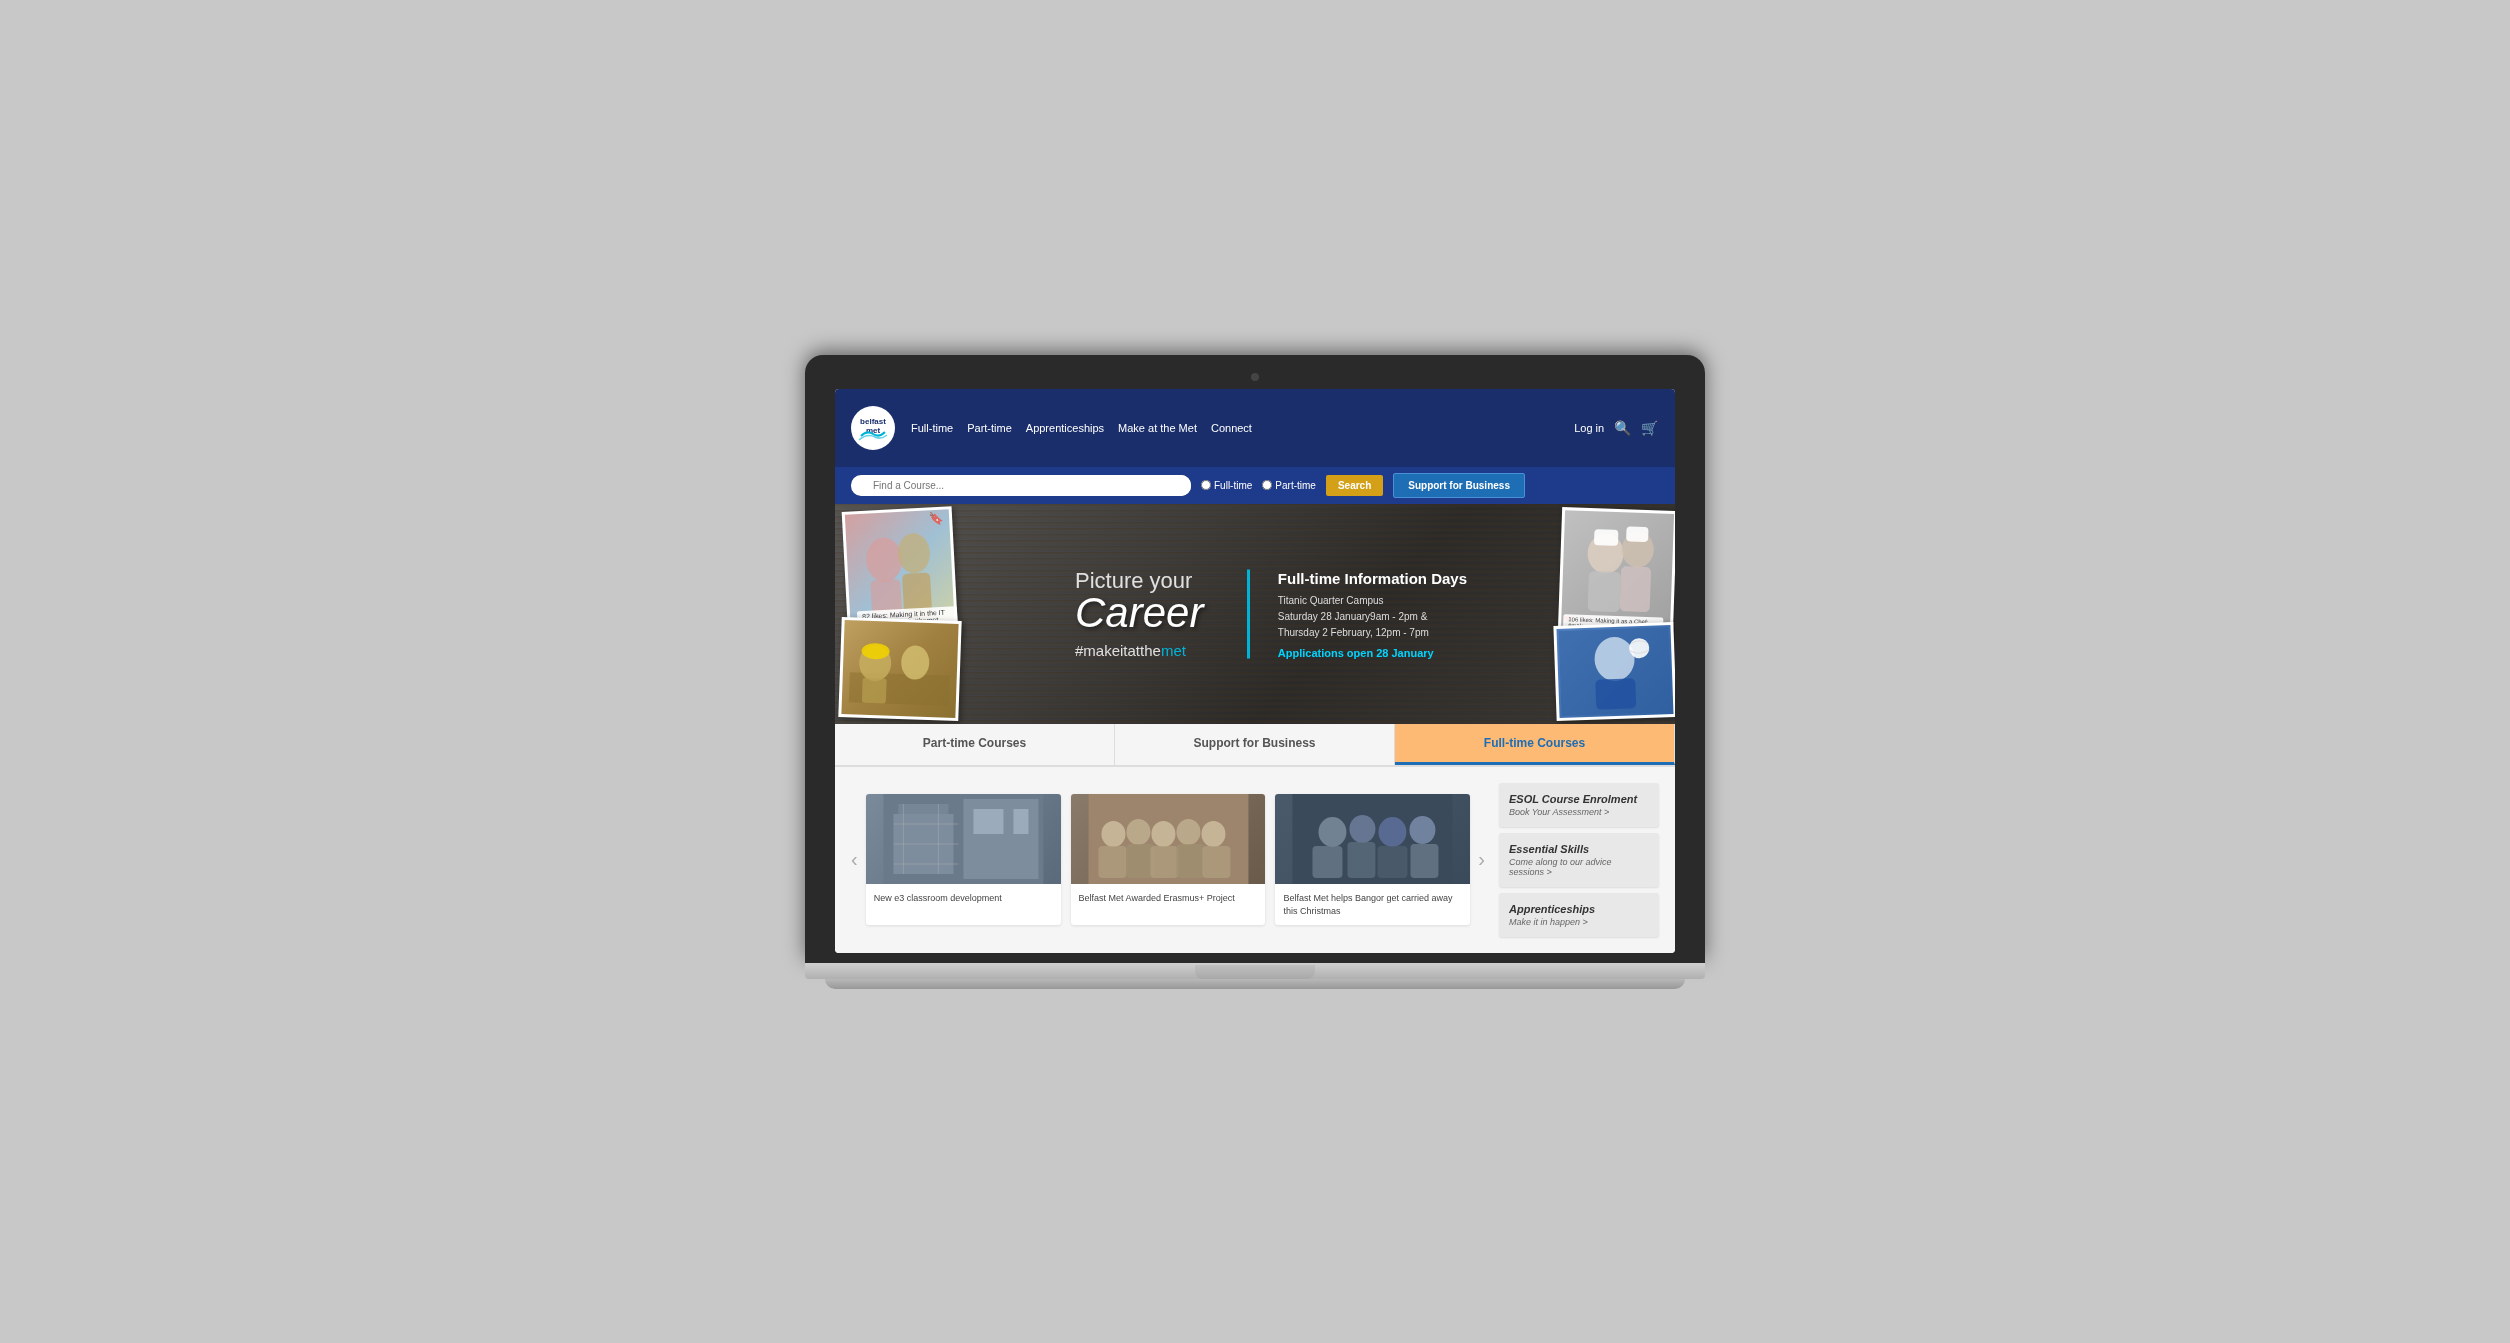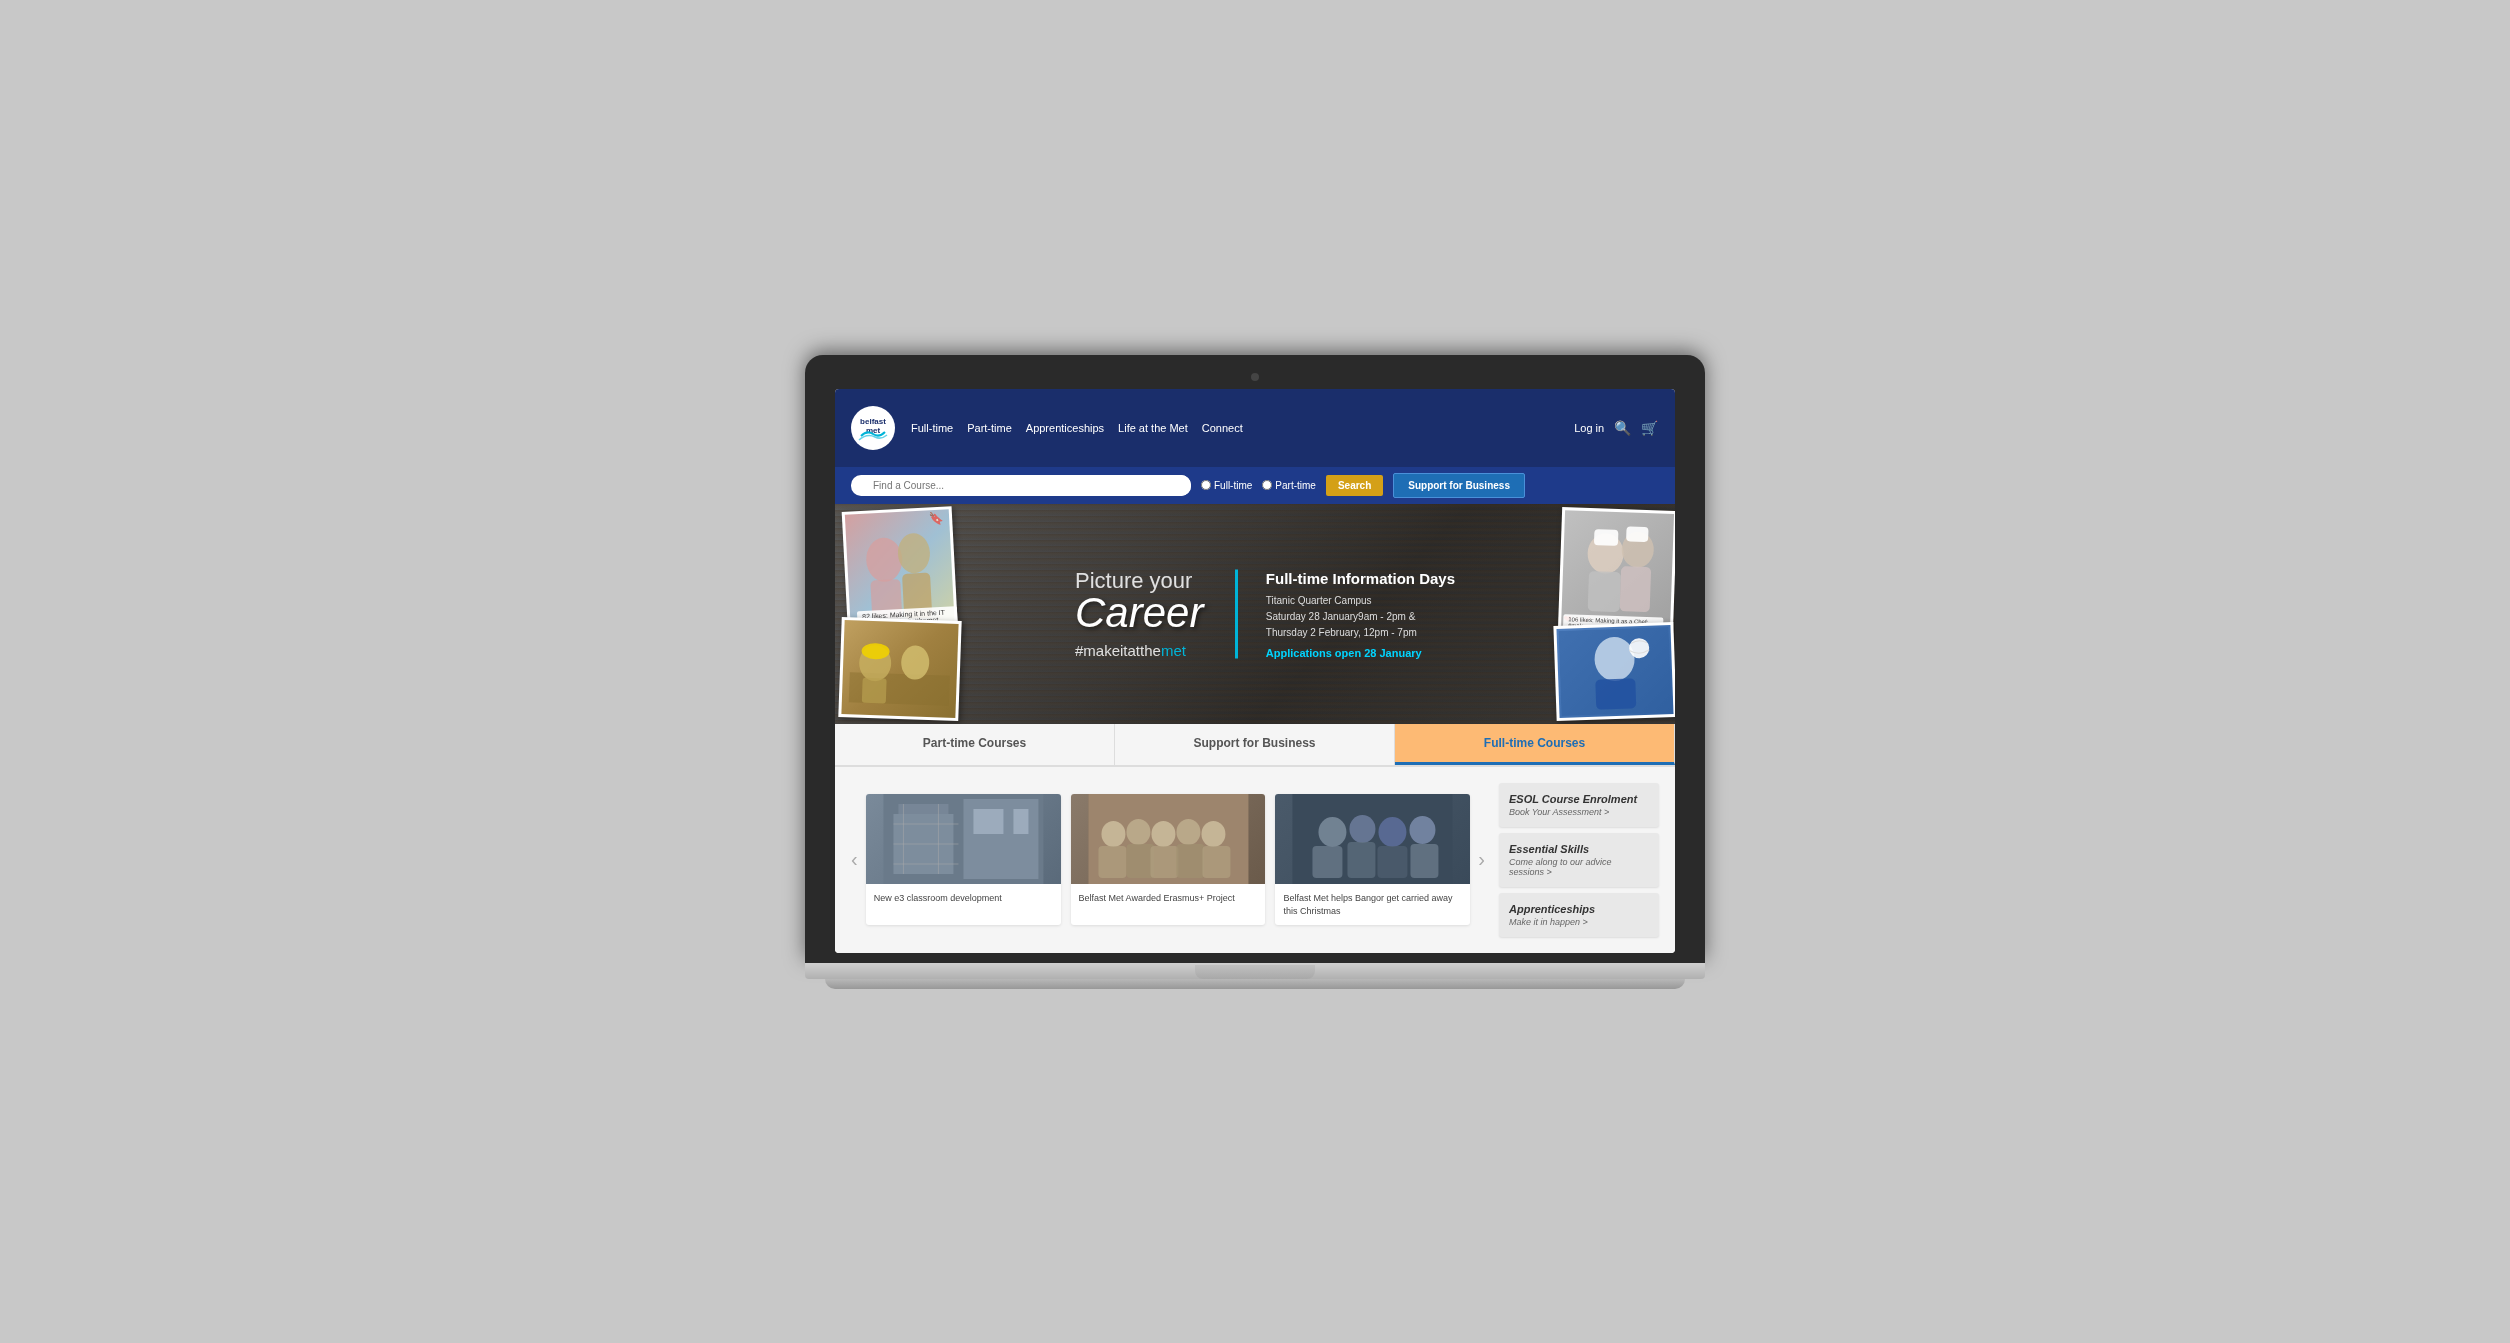--- a/index.html
+++ b/index.html
@@ -472,21 +472,21 @@
               <path d="M8,28 Q14,22 20,26 Q26,30 32,24" stroke="#00b4d8" stroke-width="2" fill="none"></path>
               <path d="M6,32 Q14,25 22,29 Q28,32 34,27" stroke="#00b4d8" stroke-width="1.5" fill="none" opacity="0.6"></path>
             </svg>
           </div>
         </div>
 
         <div class="nav-links">
           <span class="nav-link">Full-time</span>
           <span class="nav-link">Part-time</span>
           <span class="nav-link">Apprenticeships</span>
-          <span class="nav-link">Life at the Met</span>
+          <span class="nav-link">Make at the Met</span>
           <span class="nav-link">Connect</span>
         </div>
 
         <div class="nav-right">
           <span class="login-link">Log in</span>
           <span class="icon-btn">🔍</span>
           <span class="icon-btn">🛒</span>
         </div>
       </div>
 
@@ -543,21 +543,21 @@
         </div>
 
         <div class="hero-center">
           <div class="hero-picture">Picture your</div>
           <div class="hero-career">Career</div>
           <div class="hero-hashtag">
             <span>#makeitatthe</span><span class="highlight">met</span>
           </div>
         </div>
 
-        <div class="hero-info" style="right: 220px; padding-left: 28px;">
+        <div class="hero-info" style="right: 208px; padding-left: 28px;">
           <div class="hero-info-title">Full-time Information Days</div>
           <div class="hero-info-text">
             <div>Titanic Quarter Campus</div>
             <div>Saturday 28 January9am - 2pm &amp;</div>
             <div>Thursday 2 February, 12pm - 7pm</div>
           </div>
           <div class="hero-info-apps">Applications open 28 January</div>
         </div>
 
         <div class="hero-right-photos">

